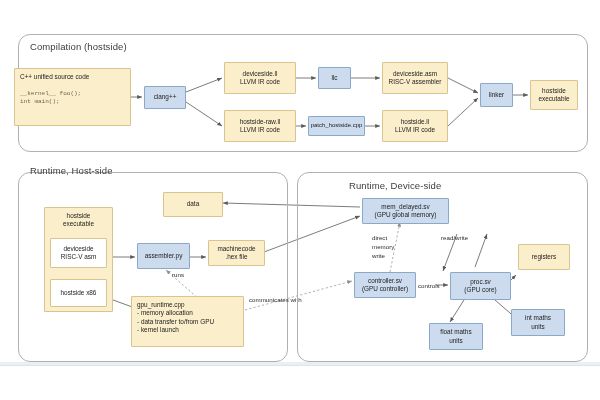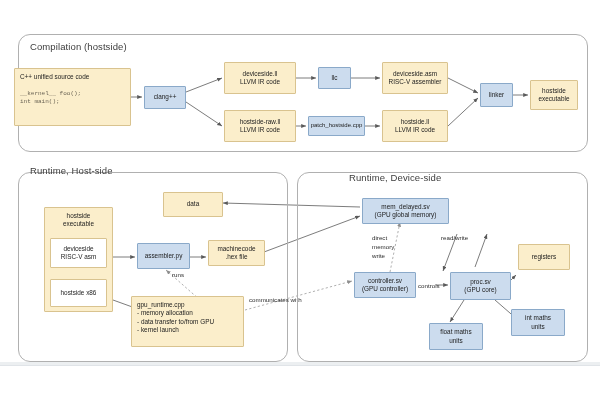--- a/index.html
+++ b/index.html
@@ -248,21 +248,21 @@
     <span class="line">- memory allocation</span>
     <span class="line">- data transfer to/from GPU</span>
     <span class="line">- kernel launch</span>
   </div>
 
   <div class="edge-label" style="left:172px; top:271px;">runs</div>
 
   <div class="edge-label" style="left:249px; top:296px;">communicates with</div>
 
   <div class="group" style="left:297px; top:172px; width:291px; height:190px;"></div>
-  <div class="group-title" style="left:310px; top:172px;padding-left:39px;">Runtime, Device-side</div>
+  <div class="group-title" style="left:310px; top:180px;padding-left:39px;">Runtime, Device-side</div>
 
   <div class="node blue" style="left:362px; top:198px; width:87px; height:26px;">
     <span class="line">mem_delayed.sv</span>
     <span class="line">(GPU global memory)</span>
   </div>
 
   <div class="node blue" style="left:354px; top:272px; width:62px; height:26px;">
     <span class="line">controller.sv</span>
     <span class="line">(GPU controller)</span>
   </div>

